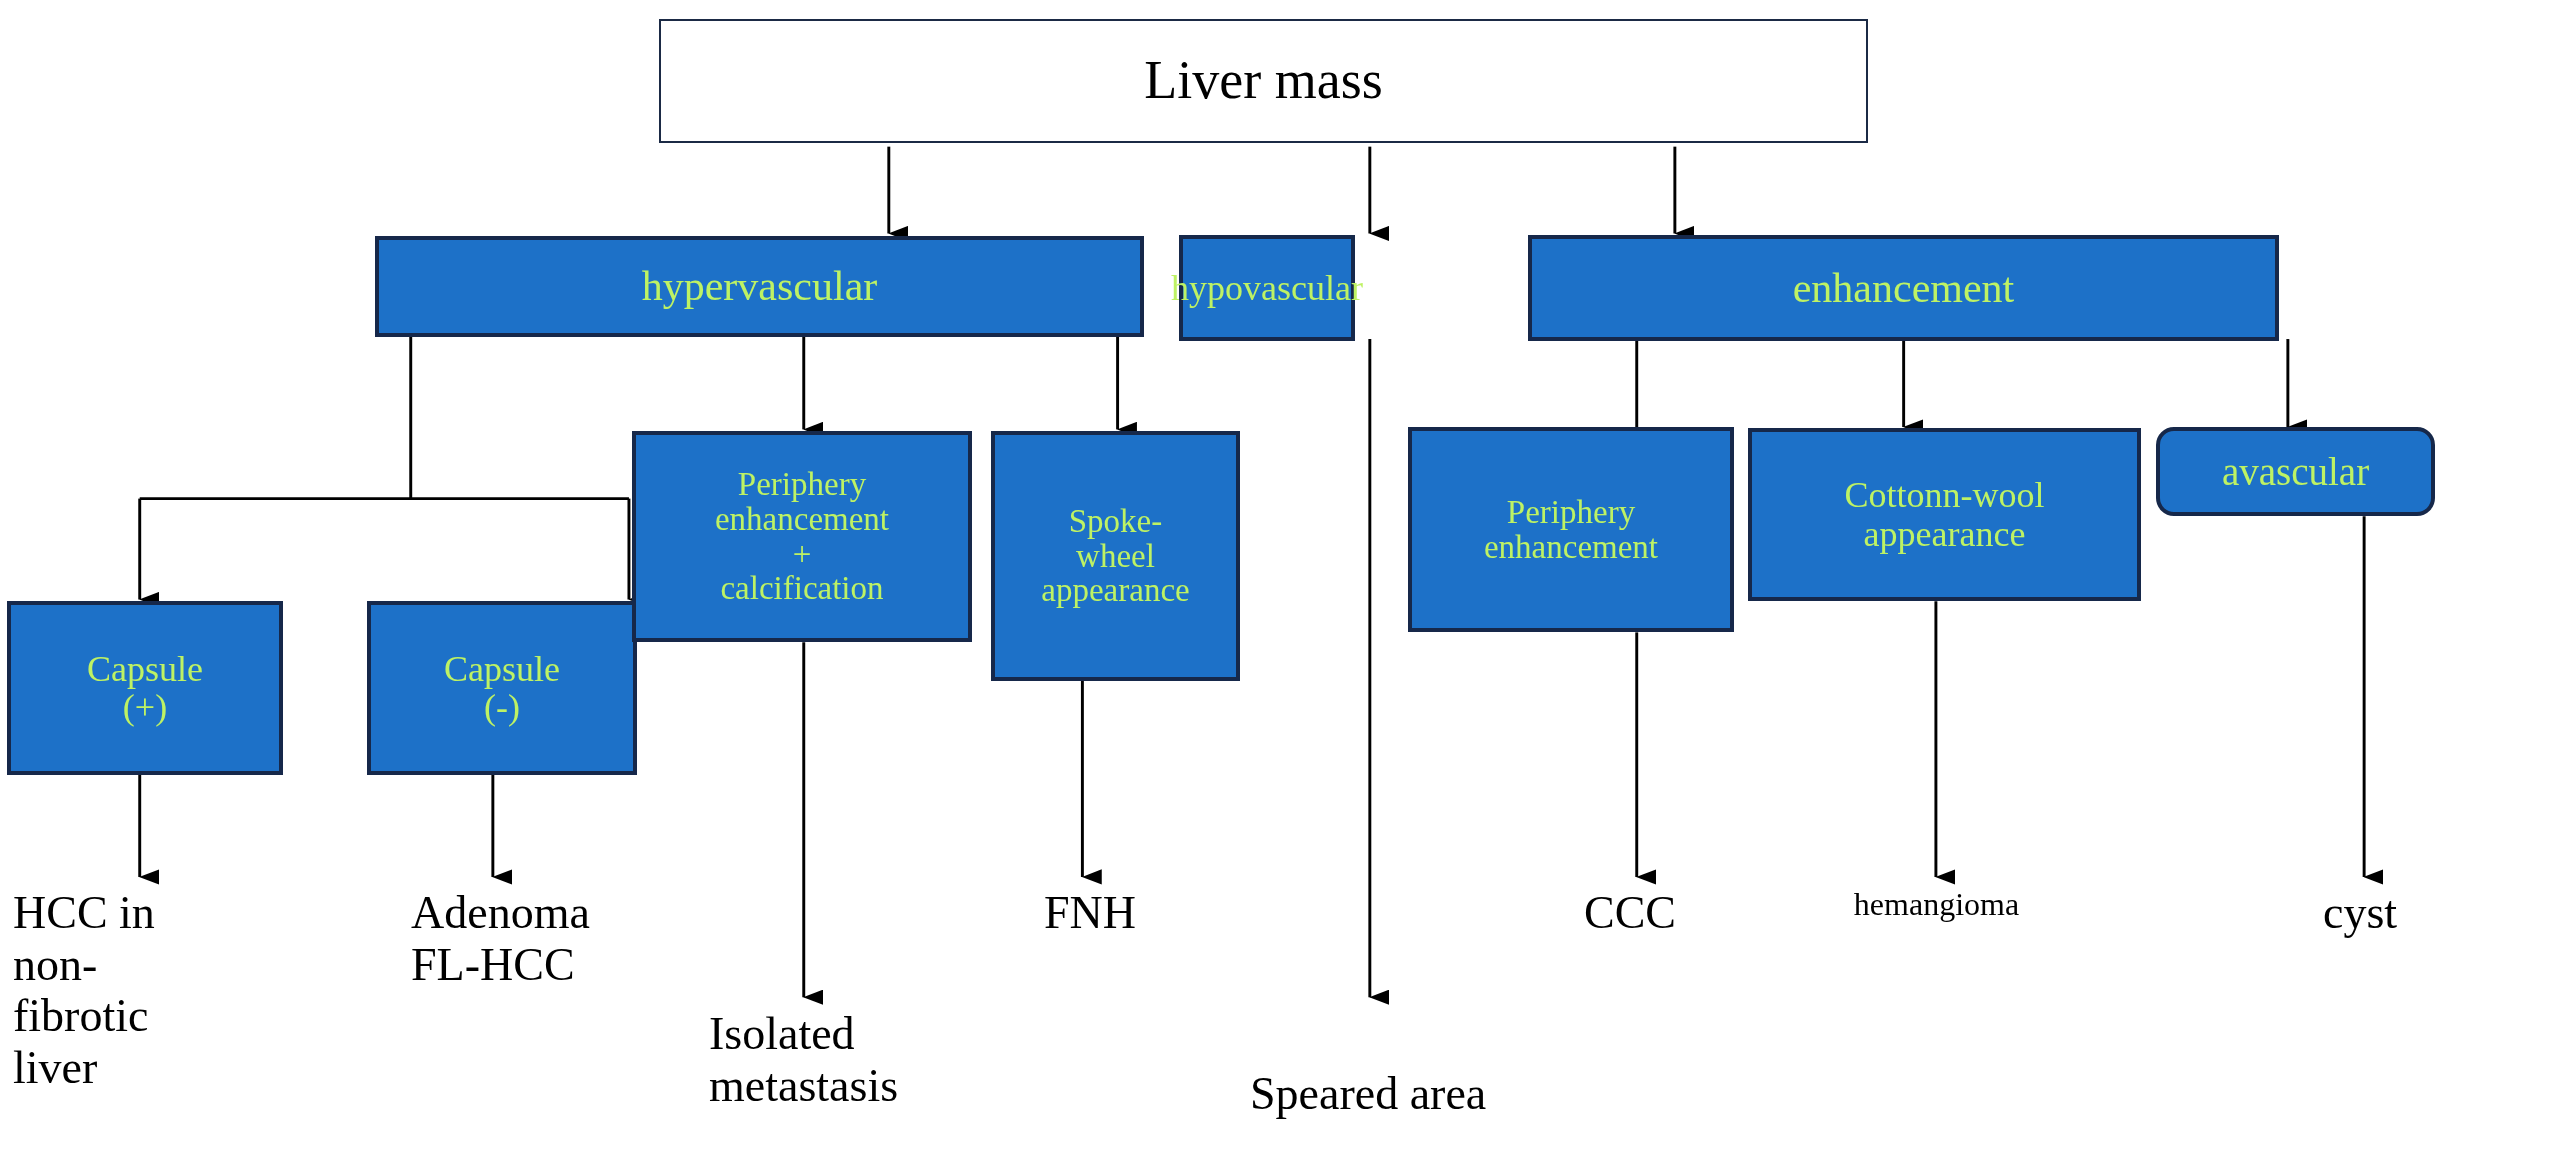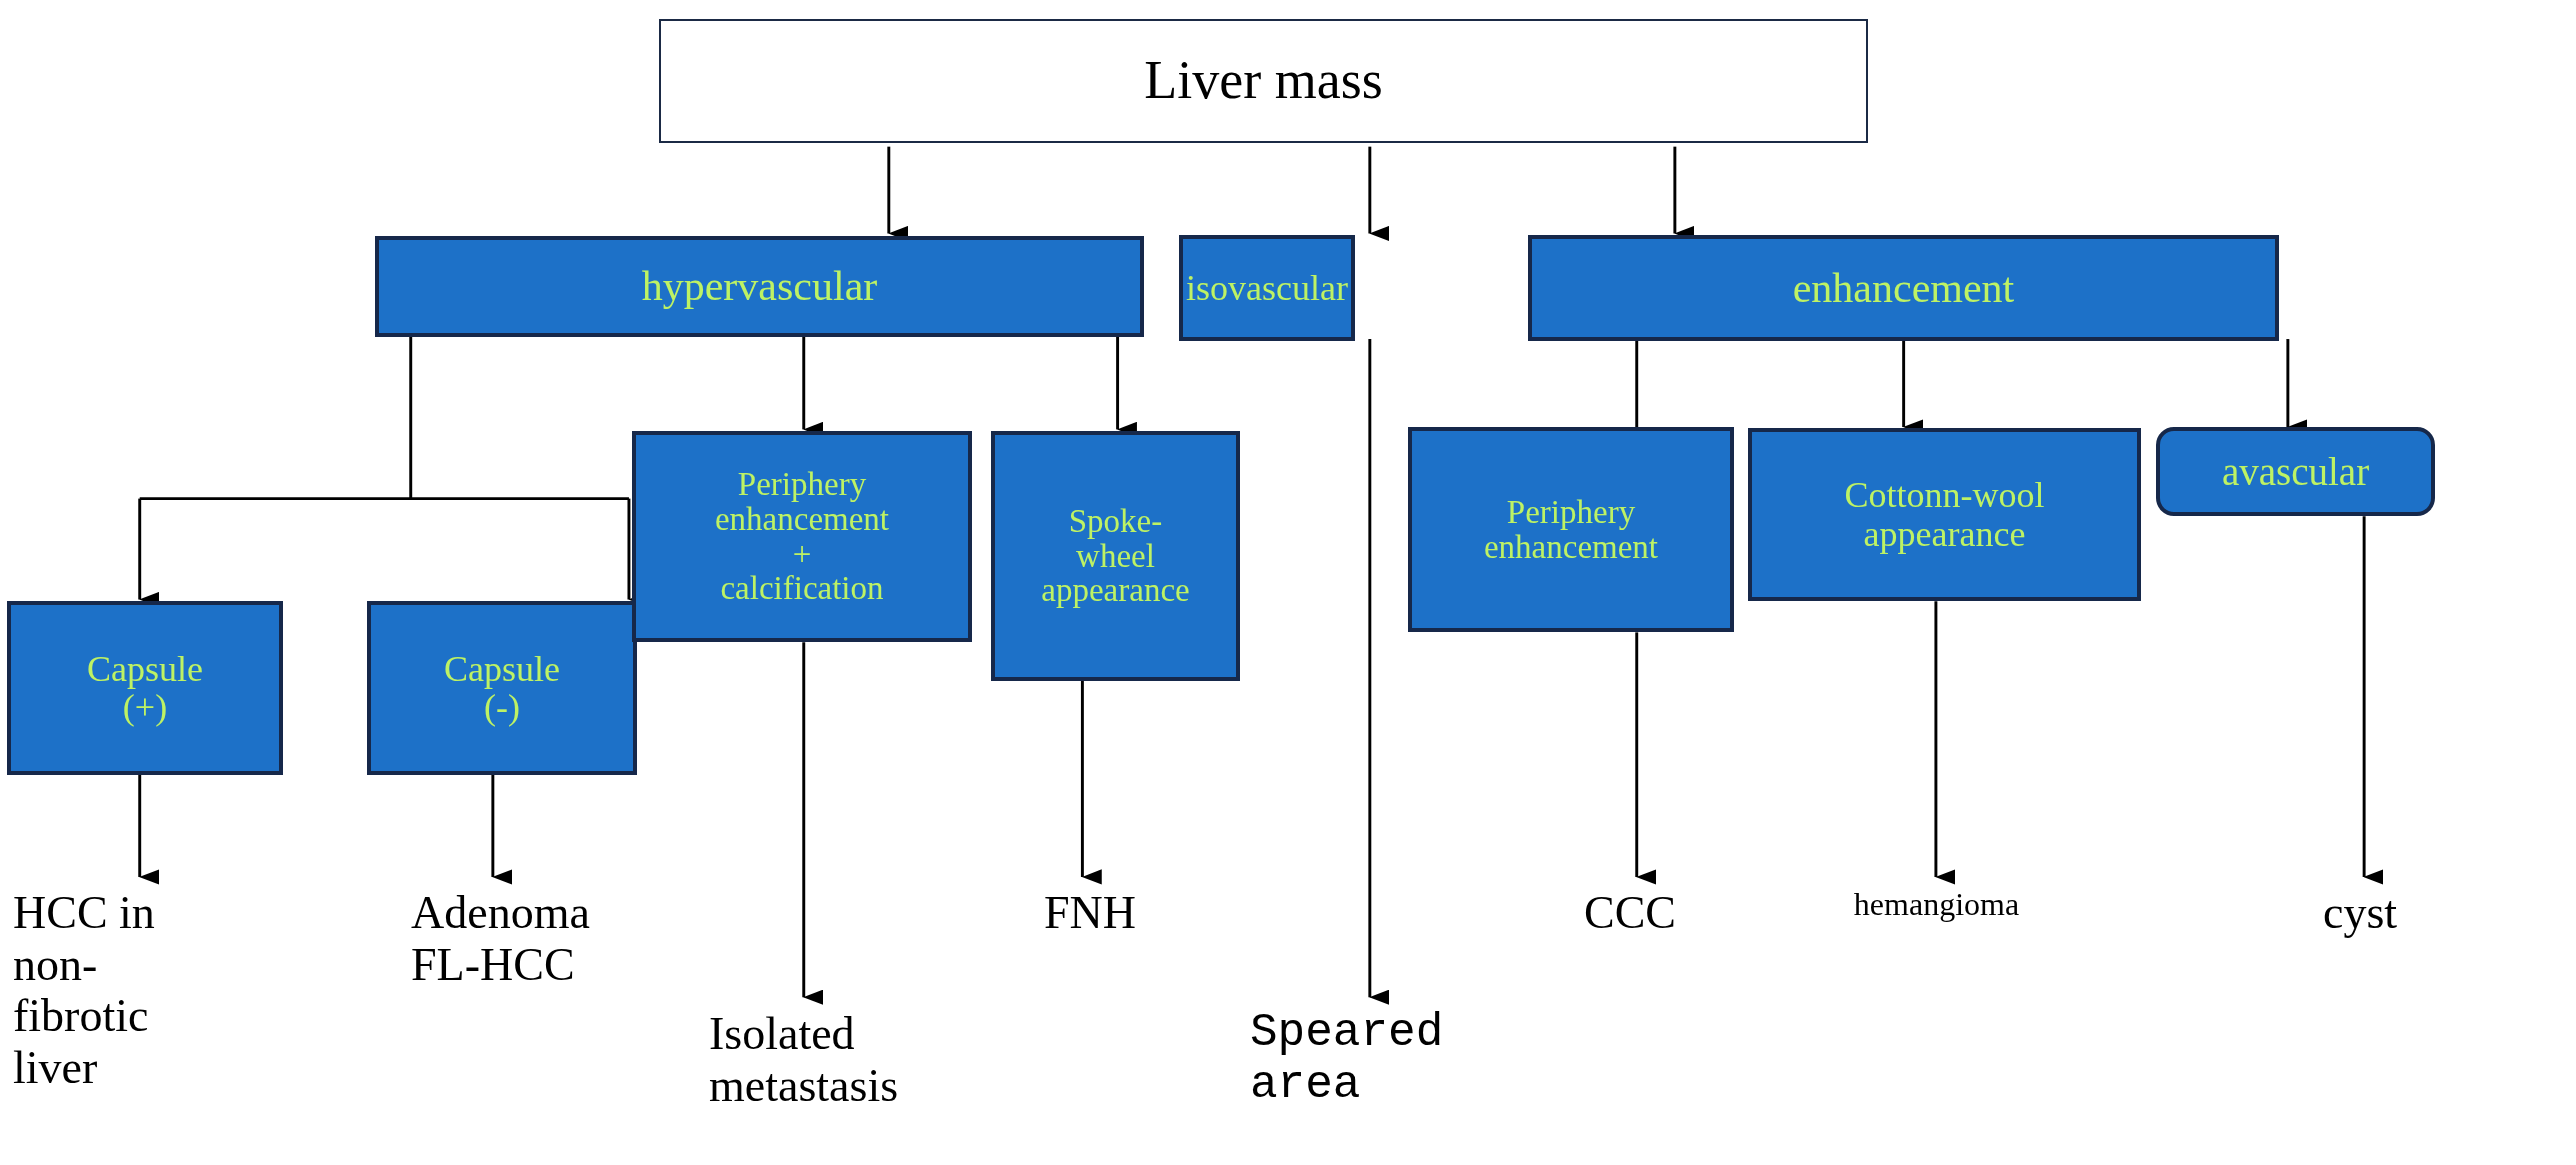--- a/index.html
+++ b/index.html
@@ -82,21 +82,21 @@
 
   <div class="node root" style="left:659px;top:19px;width:1209px;height:124px;font-size:54px;">
     <span>Liver mass</span>
   </div>
 
   <div class="node blue" style="left:375px;top:236px;width:769px;height:101px;font-size:42px;">
     <span>hypervascular</span>
   </div>
 
   <div class="node blue" style="left:1179px;top:235px;width:176px;height:106px;font-size:36px;">
-    <span>isovascular</span>
+    <span>hypovascular</span>
   </div>
 
   <div class="node blue" style="left:1528px;top:235px;width:751px;height:106px;font-size:42px;">
     <span>enhancement</span>
   </div>
 
   <div class="node blue" style="left:7px;top:601px;width:276px;height:174px;font-size:36px;white-space:pre-line;">
     <span>Capsule
 (+)</span>
   </div>
@@ -139,21 +139,21 @@
 liver</div>
 
   <div class="leaf" style="left:411px;top:887px;width:270px;font-size:46px;text-align:left;">Adenoma
 FL-HCC</div>
 
   <div class="leaf" style="left:709px;top:1008px;width:305px;font-size:46px;text-align:left;">Isolated
 metastasis</div>
 
   <div class="leaf" style="left:1044px;top:887px;width:176px;font-size:46px;text-align:left;">FNH</div>
 
-  <div class="leaf" style="left:1250px;top:1008px;width:329px;font-size:46px;text-align:left;font-family:Liberation Mono, monospace;">Speared area</div>
+  <div class="leaf" style="left:1250px;top:1068px;width:329px;font-size:46px;text-align:left;">Speared area</div>
 
   <div class="leaf" style="left:1584px;top:887px;width:153px;font-size:46px;text-align:left;">CCC</div>
 
   <div class="leaf" style="left:1772px;top:887px;width:329px;font-size:32px;text-align:center;">hemangioma</div>
 
   <div class="leaf" style="left:2323px;top:887px;width:153px;font-size:46px;text-align:left;">cyst</div>
 
 </div>
 
 

